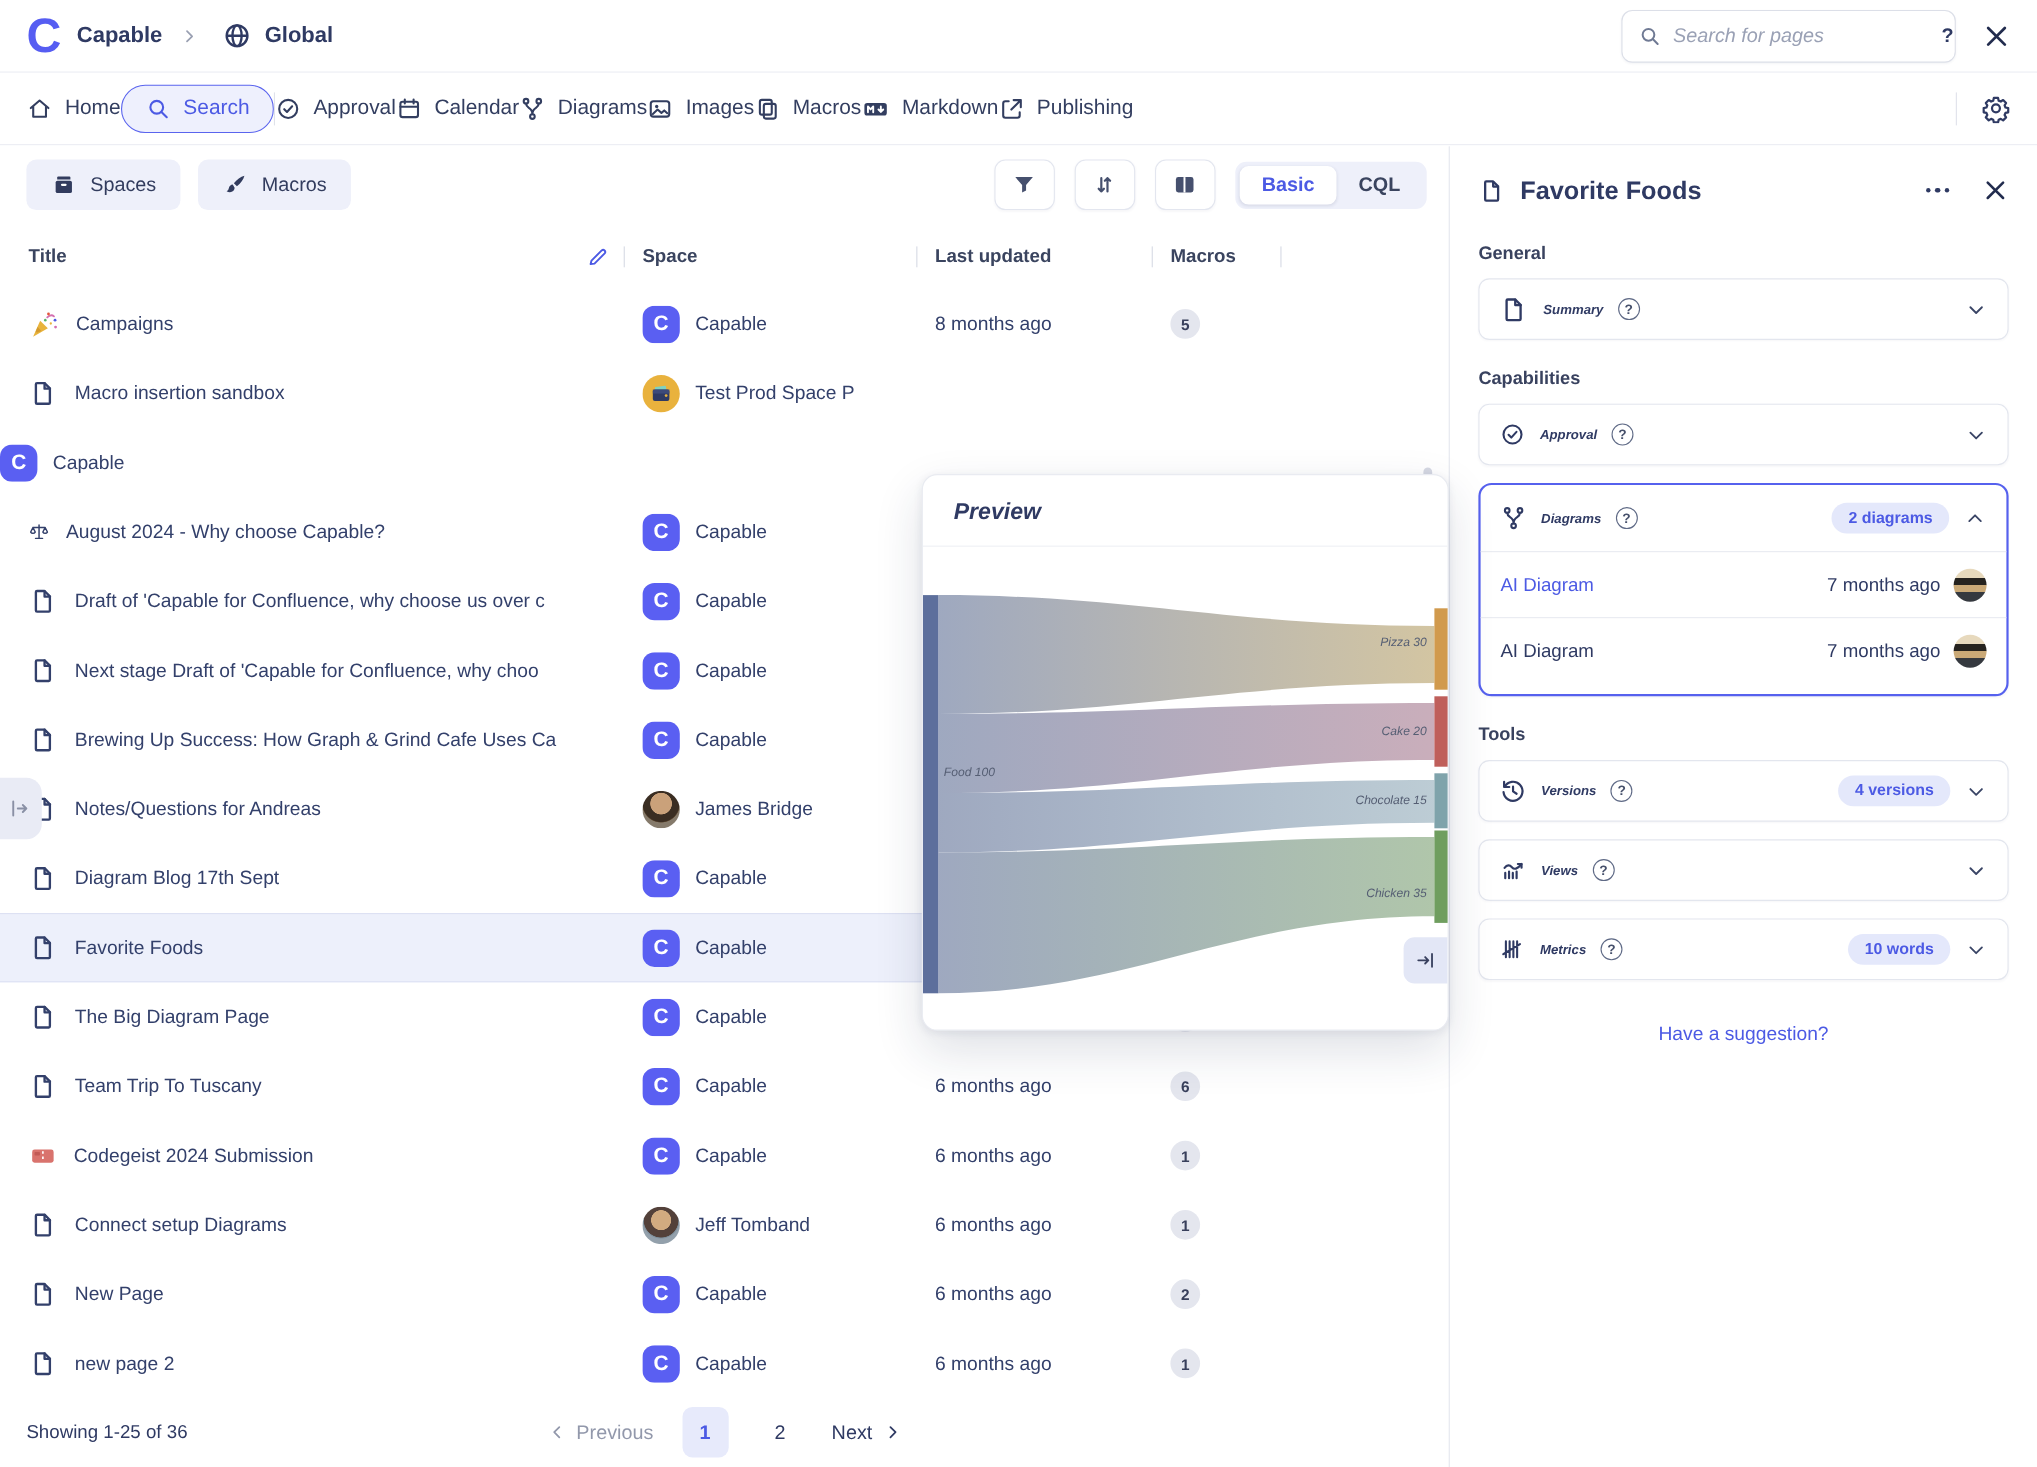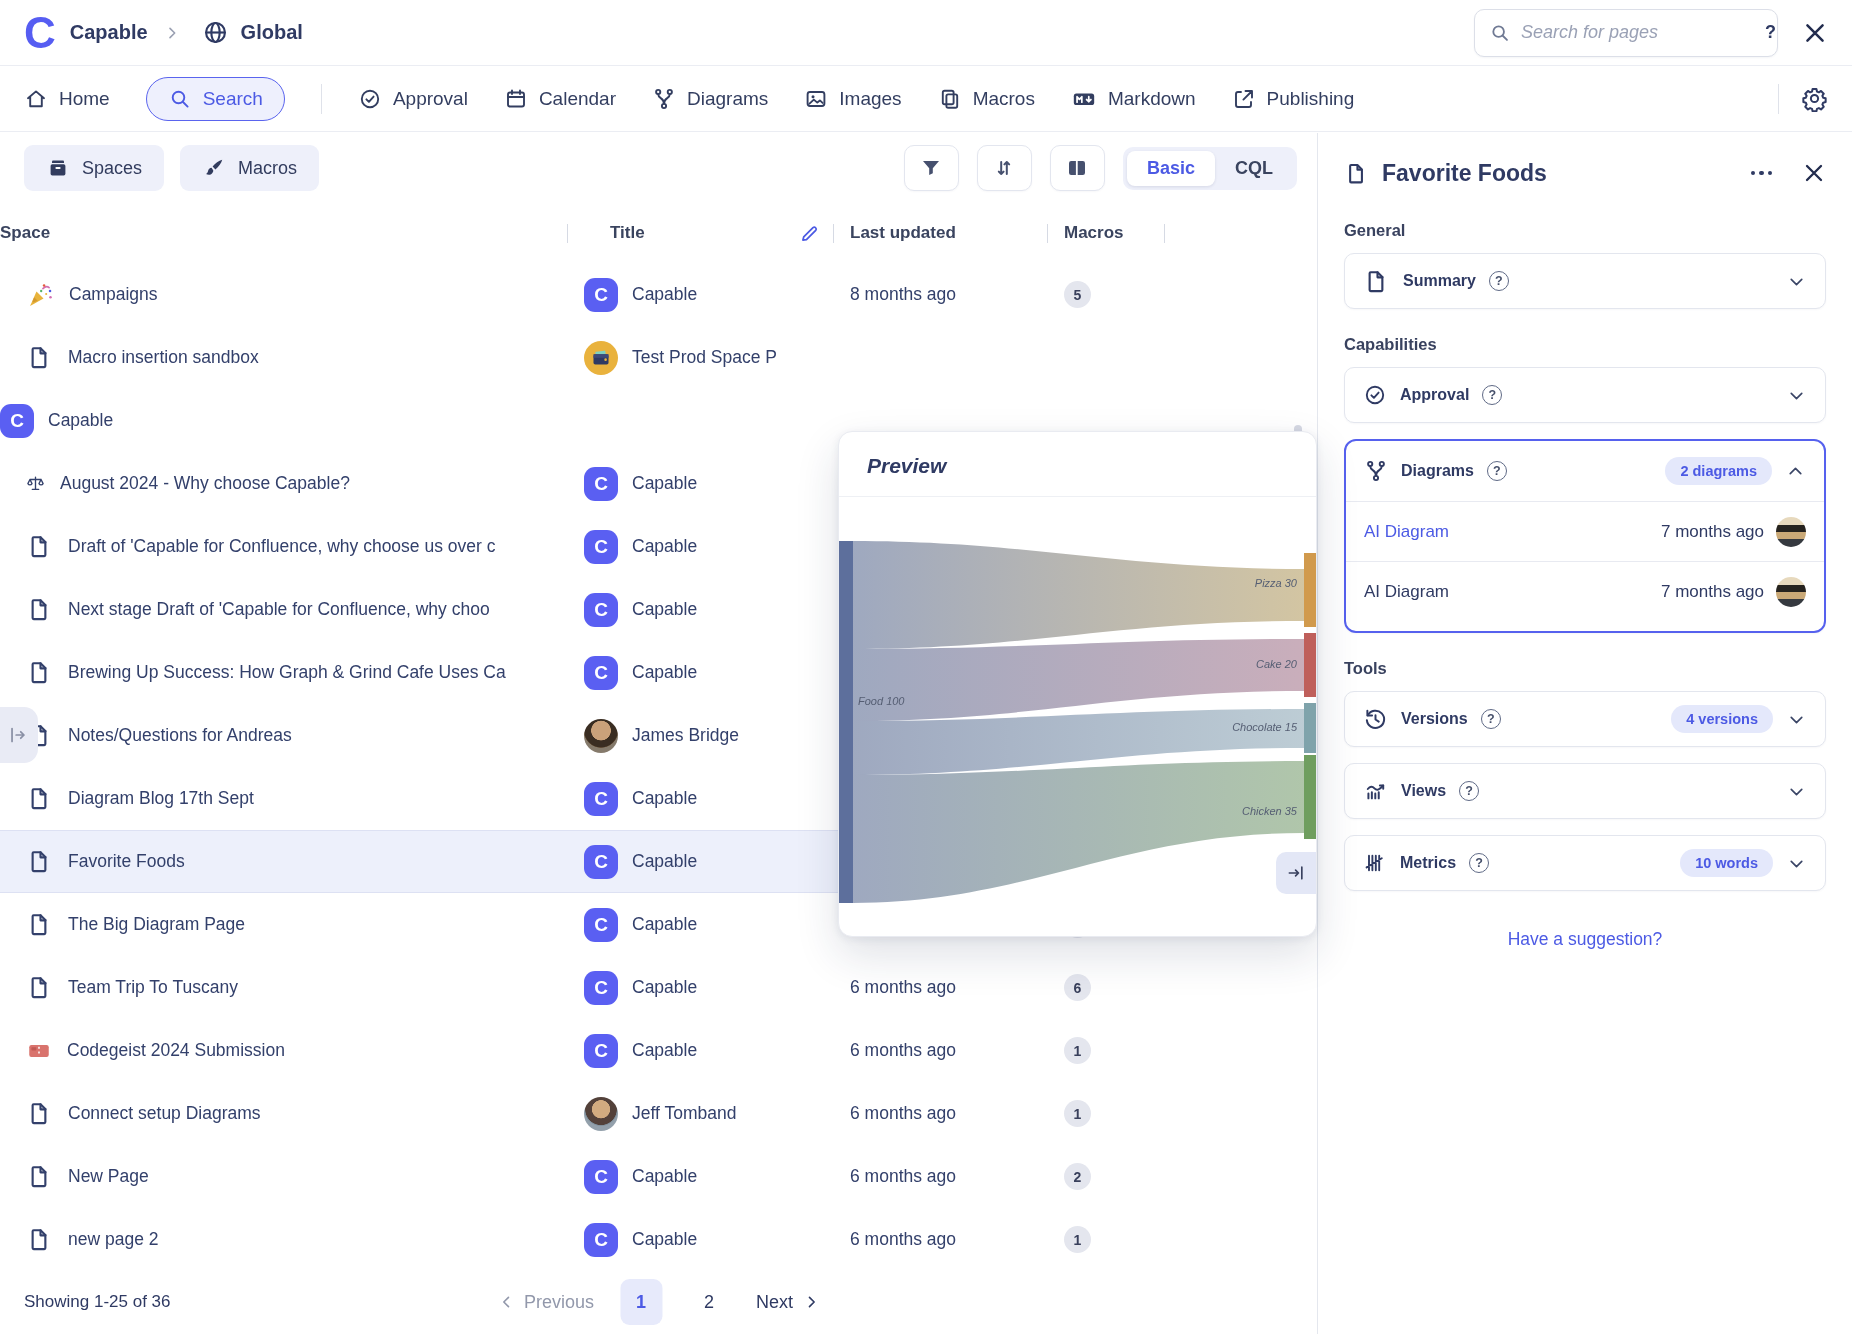--- a/index.html
+++ b/index.html
@@ -80,21 +80,21 @@
   .pv-expand { position:absolute; right:0; top:420px; width:40px; height:42px; background:#e3e7f6; border-radius:10px 0 0 10px; display:flex; align-items:center; justify-content:center; color:#39415f; cursor:pointer; }
 
   
   .panel-head { display:flex; align-items:center; gap:13px; height:44px; }
   .panel-title { font-size:23px; font-weight:700; color:#2f3a63; }
   .panel-head-right { margin-left:auto; display:flex; align-items:center; gap:24px; color:#2f3a63; }
   .dots { display:flex; gap:4px; cursor:pointer; padding:6px; }
   .dots i { width:4.5px; height:4.5px; border-radius:50%; background:#2f3a63; }
   .section-heading { font-size:16.5px; font-weight:700; color:#39425f; margin:26px 0 13px; }
   .card { min-height:56px; border:1px solid #e3e6ee; border-radius:10px; background:#fff; display:flex; align-items:center; gap:13px; padding:0 18px; margin-bottom:16px; box-shadow:0 1px 2px rgba(40,50,90,.04); cursor:pointer; }
-  .card-label { font-size:16px; font-weight:600; color:#2f3a63; }
+  .card-label { font-size:12px; font-weight:600; color:#2f3a63;font-style:italic; }
   .q { width:20px; height:20px; border:1.6px solid #5f6a86; border-radius:50%; font-size:12.5px; font-weight:700; display:flex; align-items:center; justify-content:center; color:#46506b; flex:none; }
   .card .spacer { flex:1; }
   .badge { background:#e4e8fb; color:#4c5ae4; font-size:14.5px; font-weight:600; padding:6px 15px; border-radius:999px; white-space:nowrap; }
   .card.expanded-card { display:block; padding:0; border:2px solid #5661ee; border-radius:12px; }
   .card.expanded-card .card-row { display:flex; align-items:center; gap:13px; padding:0 18px; height:60px; }
   .sub-row { display:flex; align-items:center; gap:12px; padding:0 18px; height:60px; border-top:1px solid #e8eaf1; }
   .sub-label { font-size:17px; color:#2f3a63; }
   .sub-label.link { color:#4c5ae4; cursor:pointer; }
   .sub-meta { margin-left:auto; font-size:17px; color:#2f3a63; }
   .av-sm { width:30px; height:30px; border-radius:50%; flex:none; }
@@ -136,21 +136,21 @@
     </div>
     <span class="xbtn icon">
         <svg width="26" height="26" viewBox="0 0 24 24" fill="none" stroke="#222c4e" stroke-width="2.3" stroke-linecap="round">
           <path d="M5 5l14 14M19 5L5 19"></path>
         </svg>
       </span>
   </div>
 </div>
 
 <div class="navbar">
-  <div id="nav-left" style="display:flex;align-items:center;gap:36px;">
+  <div id="nav-left" style="display:flex;align-items:center;">
       <div class="nav-item">
     <span class="icon nav-ico">
           <svg width="24" height="24" viewBox="0 0 24 24" fill="none" stroke="currentColor" stroke-width="1.9" stroke-linecap="round" stroke-linejoin="round">
             <path d="M4 11.2 12 4.4l8 6.8M6.2 9.7V19.2h11.6V9.7"></path>
           </svg>
         </span>
     <span class="nav-label">Home</span>
   </div>
       <div class="nav-item active">
     <span class="icon nav-ico">
@@ -287,35 +287,35 @@
           </span>
         </div>
       <div class="seg">
         <span class="seg-opt active">Basic</span>
         <span class="seg-opt">CQL</span>
       </div>
     </div>
   </div>
 
   <div class="thead grid-cols">
-    <div class="th">
-        <span>Space</span>
-        <span class="divider"></span>
-      </div>
     <div class="th th-title">
       <span>Title</span>
       <span class="th-right-group">
         <span class="icon">
             <svg width="21" height="21" viewBox="0 0 24 24" fill="none" stroke="#4c5ae4" stroke-width="2" stroke-linecap="round" stroke-linejoin="round">
               <path d="M4.5 19.5l.9-3.6L16 5.3a2.2 2.2 0 0 1 3.1 3.1L8.5 19l-4 .5z"></path>
             </svg>
           </span>
         <span class="divider"></span>
       </span>
     </div>
+    <div class="th">
+        <span>Space</span>
+        <span class="divider"></span>
+      </div>
     <div class="th">
         <span>Last updated</span>
         <span class="divider"></span>
       </div>
     <div class="th">
         <span>Macros</span>
         <span class="divider"></span>
       </div>
     <div></div>
   </div>

